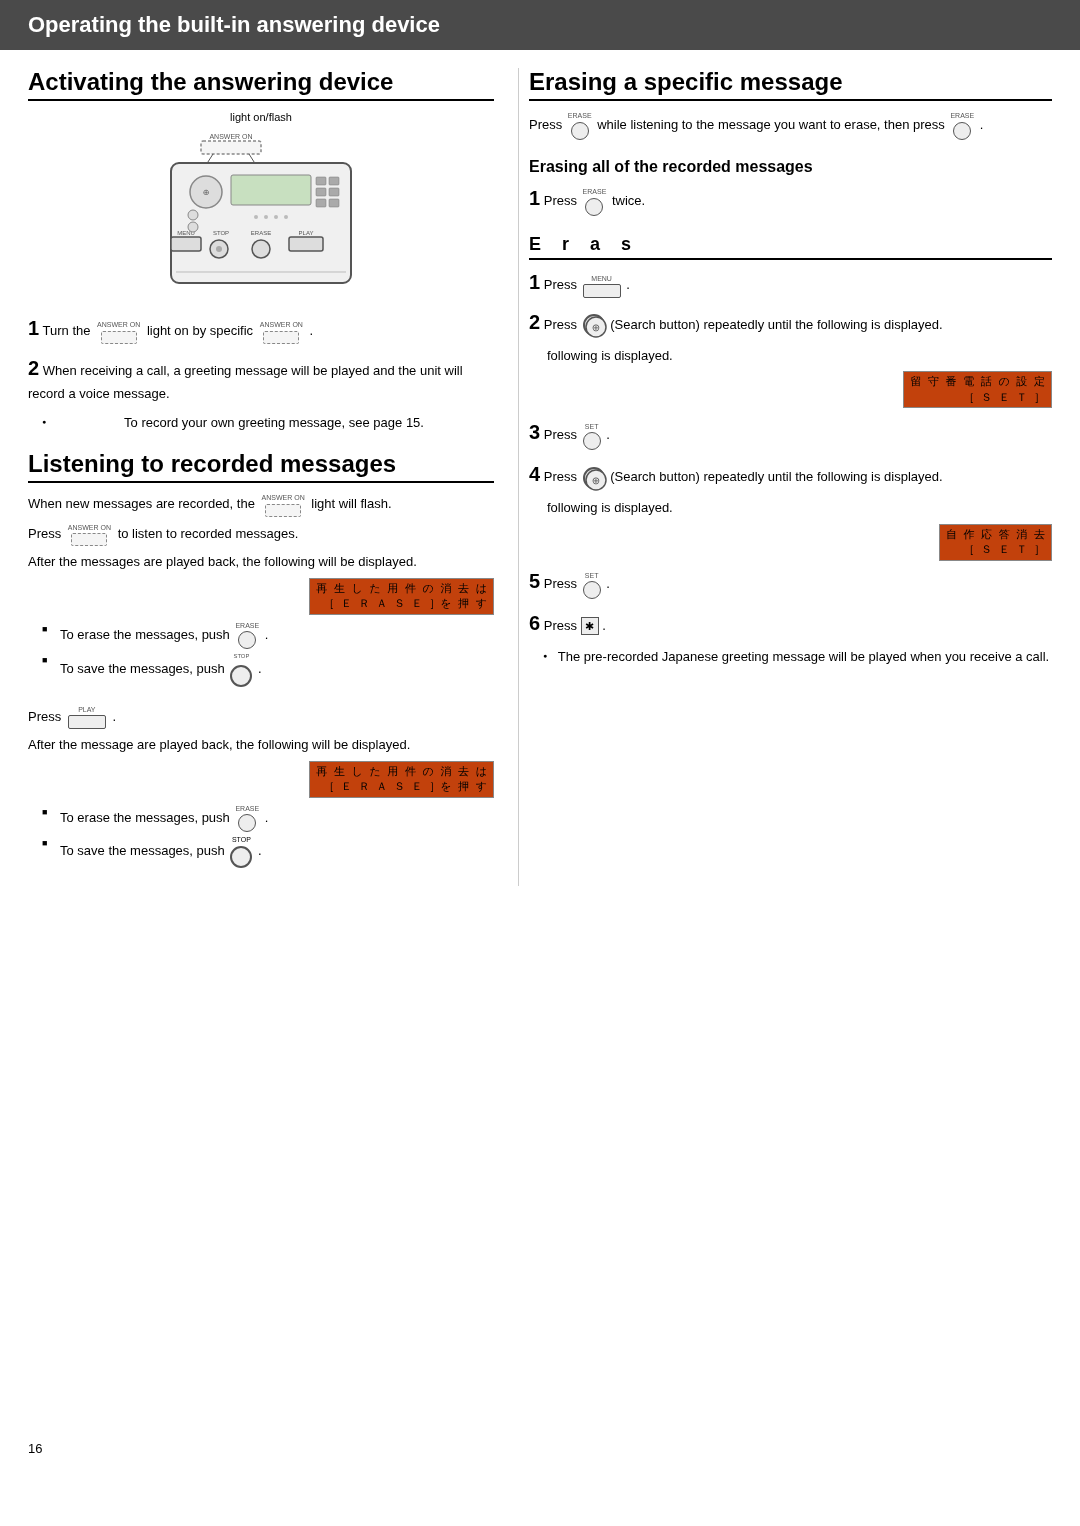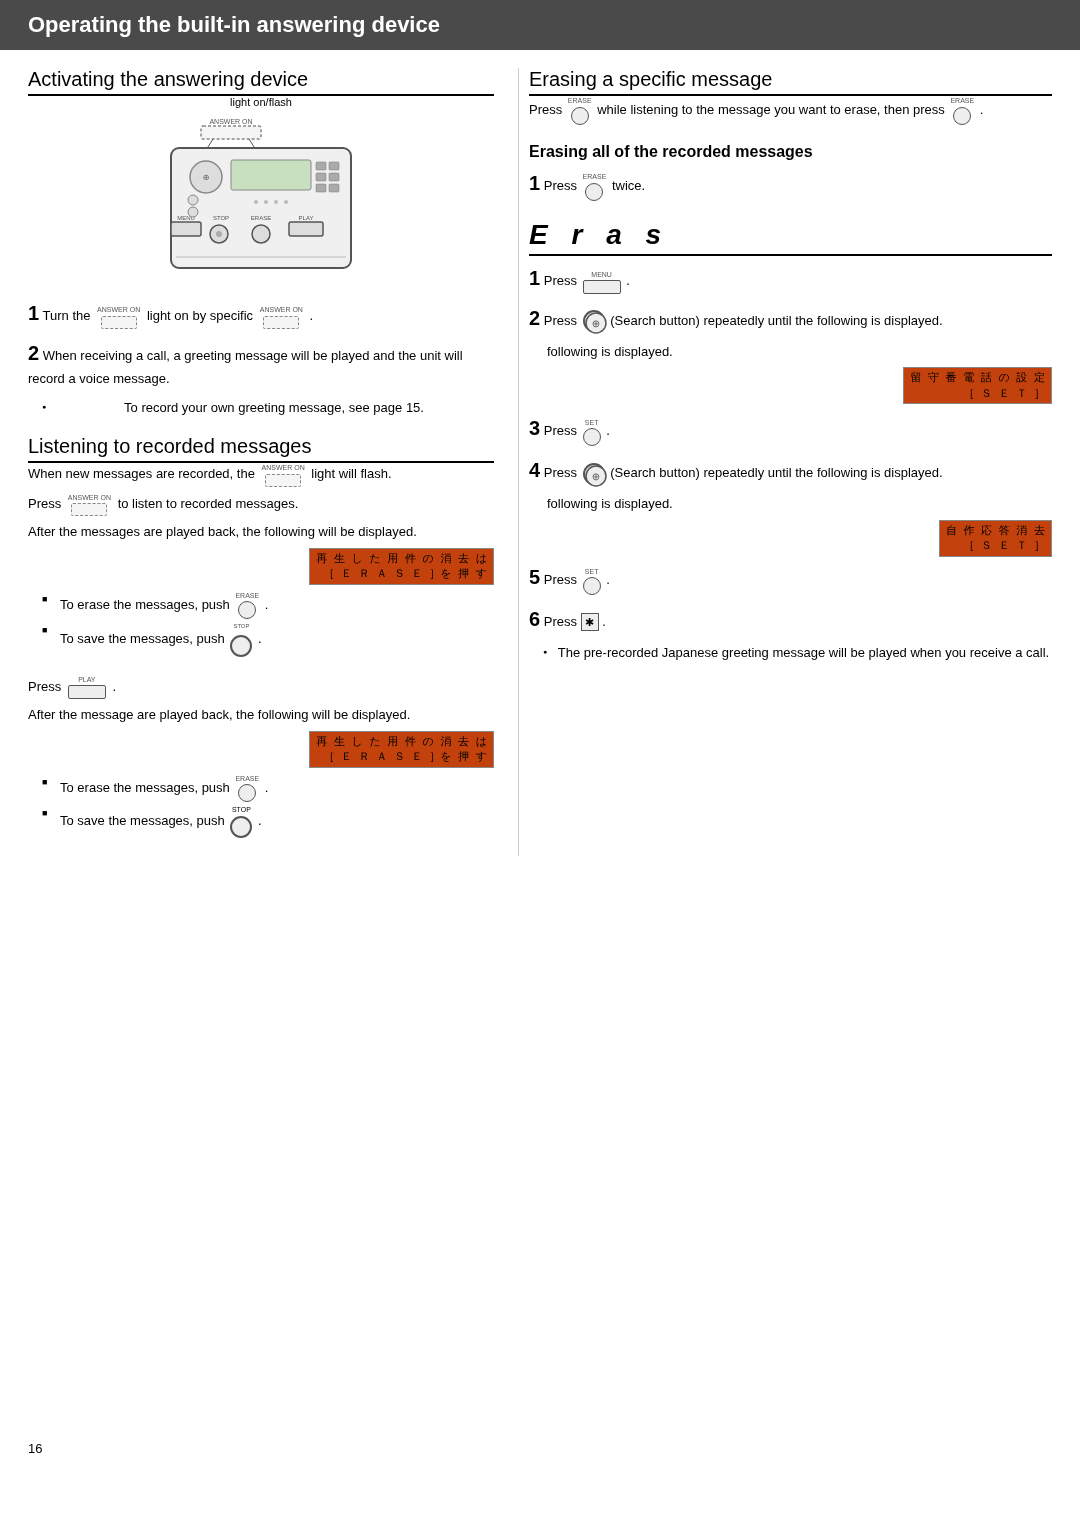--- a/index.html
+++ b/index.html
@@ -34,24 +34,25 @@
       flex-shrink: 0;
     }
 
     .right-col {
       flex: 1;
       padding-left: 10px;
       border-left: 1px solid #ccc;
     }
 
     h2 {
-      font-size: 20px;
-      font-weight: normal;
+      font-size: 24px;
+      font-weight: bold;
       border-bottom: 2px solid #000;
       padding-bottom: 3px;
+      margin-bottom: 10px;
     }
 
     h3 {
       font-size: 16px;
       font-weight: bold;
       margin-bottom: 6px;
     }
 
     p { margin-bottom: 6px; line-height: 1.5; }
 
@@ -179,28 +180,27 @@
       background: #c2410c;
       font-size: 11px;
       padding: 2px 6px;
       margin-left: 10px;
       font-family: monospace;
       white-space: pre;
       line-height: 1.4;
     }
 
     .eras-title {
-      font-size: 28px;
+      font-size: 18px;
       font-weight: bold;
       letter-spacing: 8px;
       margin-bottom: 6px;
       margin-top: 10px;
       border-bottom: 2px solid #000;
       padding-bottom: 3px;
-      font-style: italic;
     }
 
     .page-num {
       position: absolute;
       bottom: 24px;
       left: 28px;
       font-size: 13px;
     }
 
     .wrapper {

